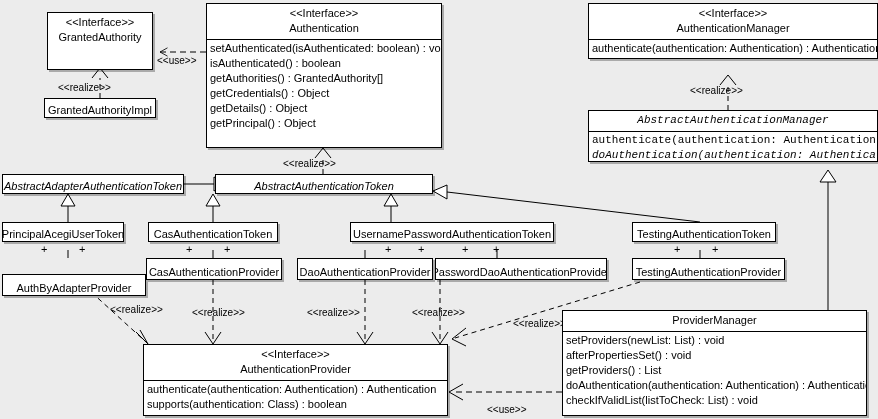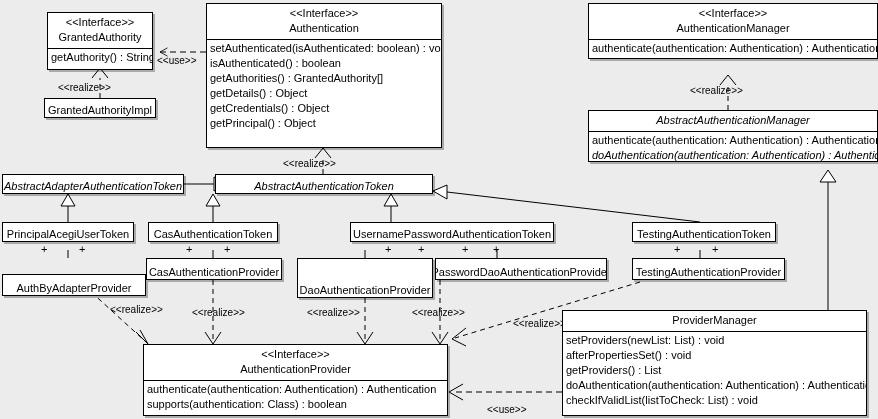--- a/index.html
+++ b/index.html
@@ -163,81 +163,78 @@
       <line x1="562" y1="392" x2="452" y2="392" stroke="#000" stroke-width="1" stroke-dasharray="6,4"></line>
       <path d="M 463 384 L 449 392 L 463 400" fill="none" stroke="#000" stroke-width="1"></path>
     </g>
   </svg>
 
   <div class="box" style="left:47px;top:12px;width:106px;height:58px;">
     <div class="hdr">
       <span class="stereo">&lt;&lt;Interface&gt;&gt;</span>
       <span class="cname">GrantedAuthority</span>
     </div>
-    <div class="sep ops">
-      <div class="op">getAuthority() : String</div>
-    </div>
   </div>
 
   <div class="lbl" style="left:58px;top:82px;">&lt;&lt;realize&gt;&gt;</div>
 
   <div class="box simple" style="left:44px;top:98px;width:112px;height:20px;">
     <span>GrantedAuthorityImpl</span>
   </div>
 
   <div class="lbl" style="left:157px;top:55px;">&lt;&lt;use&gt;&gt;</div>
 
   <div class="box" style="left:206px;top:3px;width:236px;height:145px;">
     <div class="hdr">
       <span class="stereo">&lt;&lt;Interface&gt;&gt;</span>
       <span class="cname">Authentication</span>
     </div>
     <div class="sep ops">
       <div class="op">setAuthenticated(isAuthenticated: boolean) : void</div>
       <div class="op">isAuthenticated() : boolean</div>
       <div class="op">getAuthorities() : GrantedAuthority[]</div>
+      <div class="op">getCredentials() : Object</div>
       <div class="op">getDetails() : Object</div>
-      <div class="op">getCredentials() : Object</div>
       <div class="op">getPrincipal() : Object</div>
     </div>
   </div>
 
   <div class="lbl" style="left:283px;top:158px;">&lt;&lt;realize&gt;&gt;</div>
 
   <div class="box" style="left:588px;top:3px;width:290px;height:56px;">
     <div class="hdr">
       <span class="stereo">&lt;&lt;Interface&gt;&gt;</span>
       <span class="cname">AuthenticationManager</span>
     </div>
     <div class="sep ops">
       <div class="op">authenticate(authentication: Authentication) : Authentication</div>
     </div>
   </div>
 
   <div class="lbl" style="left:690px;top:85px;">&lt;&lt;realize&gt;&gt;</div>
 
-  <div class="box" style="left:588px;top:110px;width:290px;height:52px;">
+  <div class="box" style="left:588px;top:110px;width:290px;height:52px;font-family:Liberation Mono, monospace;">
     <div class="hdr italic">
       <span class="cname">AbstractAuthenticationManager</span>
     </div>
     <div class="sep ops">
       <div class="op">authenticate(authentication: Authentication) : Authentication</div>
       <div class="op italic">doAuthentication(authentication: Authentication) : Authentication</div>
     </div>
   </div>
 
   <div class="box simple italic" style="left:2px;top:174px;width:182px;height:20px;">
     <span>AbstractAdapterAuthenticationToken</span>
   </div>
 
   <div class="box simple italic" style="left:215px;top:174px;width:218px;height:20px;">
     <span>AbstractAuthenticationToken</span>
   </div>
 
-  <div class="box simple" style="left:2px;top:222px;width:132px;height:20px;">
+  <div class="box simple" style="left:2px;top:222px;width:122px;height:20px;">
     <span>PrincipalAcegiUserToken</span>
   </div>
   <div class="plus" style="left:41px;top:244px;">+</div>
   <div class="plus" style="left:79px;top:244px;">+</div>
 
   <div class="box simple" style="left:148px;top:222px;width:130px;height:20px;">
     <span>CasAuthenticationToken</span>
   </div>
   <div class="plus" style="left:186px;top:244px;">+</div>
   <div class="plus" style="left:224px;top:244px;">+</div>
@@ -257,21 +254,21 @@
   <div class="plus" style="left:712px;top:244px;">+</div>
 
   <div class="box simple" style="left:2px;top:274px;width:144px;height:22px;">
     <span>AuthByAdapterProvider</span>
   </div>
 
   <div class="box simple" style="left:146px;top:258px;width:136px;height:22px;">
     <span>CasAuthenticationProvider</span>
   </div>
 
-  <div class="box simple" style="left:297px;top:258px;width:136px;height:40px;">
+  <div class="box simple" style="left:297px;top:258px;width:136px;height:22px;">
     <span>DaoAuthenticationProvider</span>
   </div>
 
   <div class="box simple" style="left:435px;top:258px;width:172px;height:22px;">
     <span>PasswordDaoAuthenticationProvider</span>
   </div>
 
   <div class="box simple" style="left:632px;top:258px;width:153px;height:22px;">
     <span>TestingAuthenticationProvider</span>
   </div>

